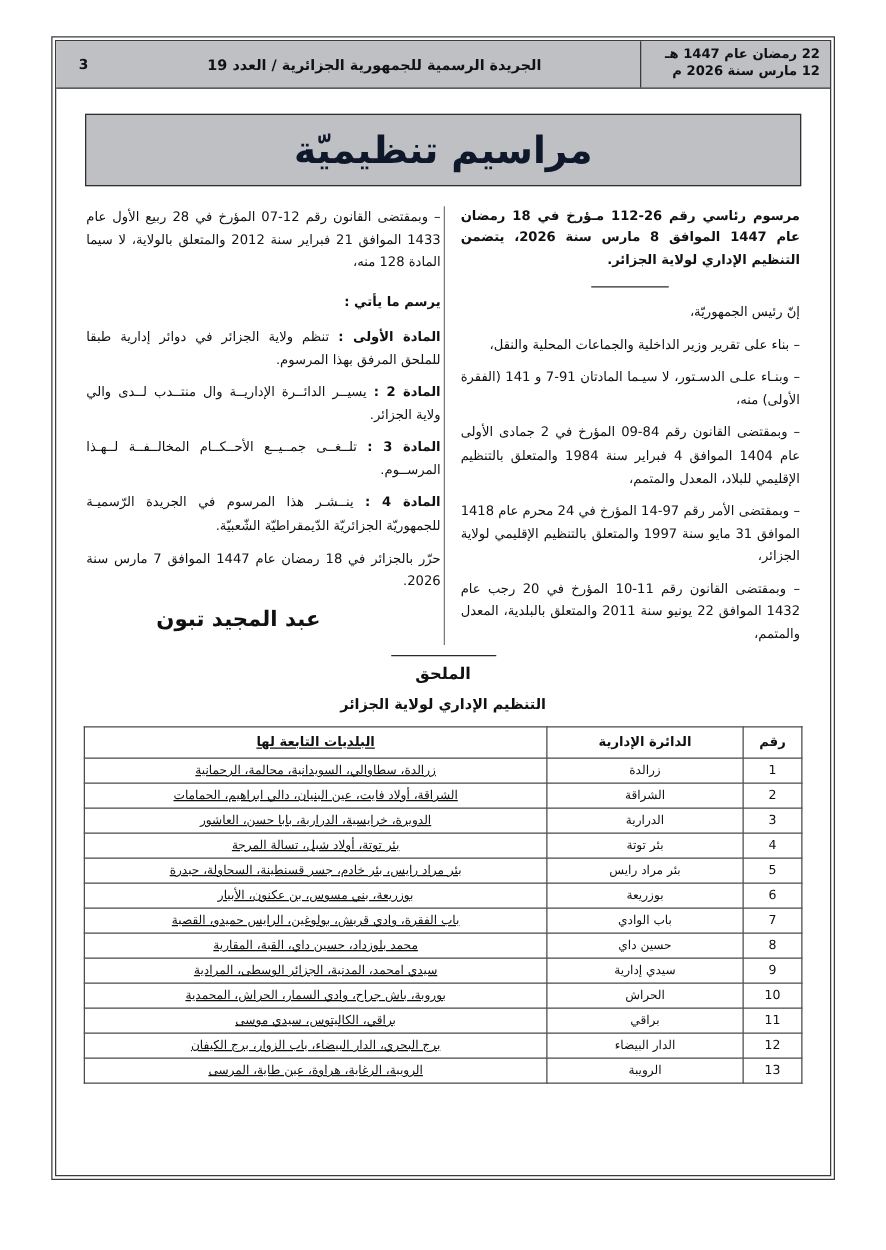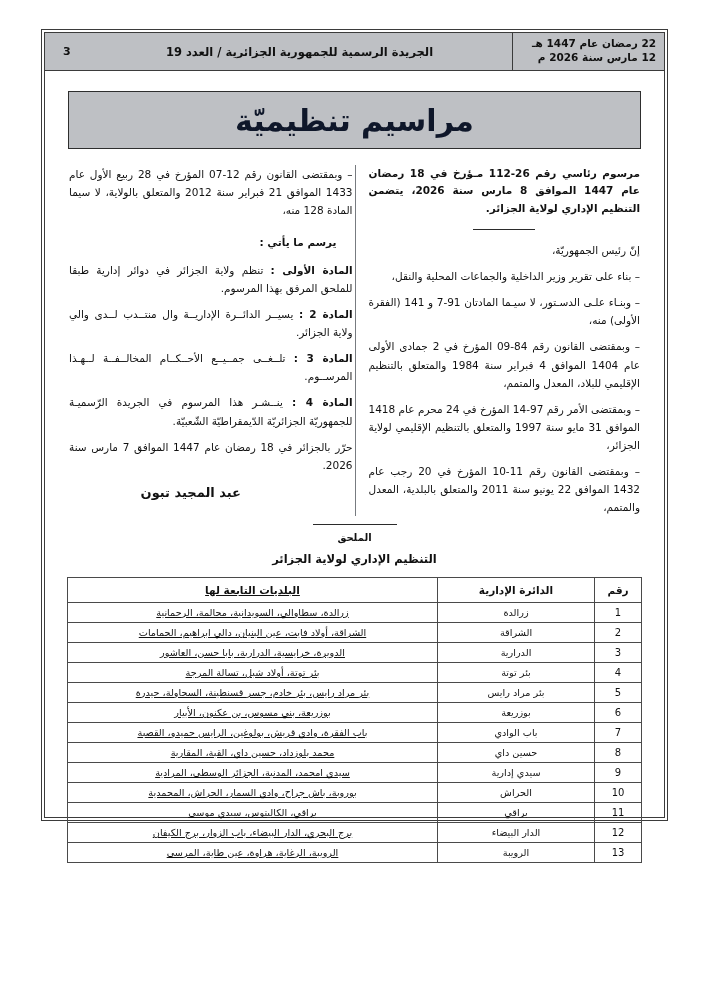--- a/index.html
+++ b/index.html
@@ -16,21 +16,21 @@
     overflow: hidden;
     position: relative;
   }
 
   
   .page-frame {
     position: absolute;
     left: 41px;
     top: 29px;
     width: 627px;
-    height: 792px;
+    height: 915px;
     border: 1px solid #3b3b3b;
     box-sizing: border-box;
     background: #ffffff;
   }
   .page-frame-inner {
     position: absolute;
     left: 2px;
     top: 2px;
     right: 2px;
     bottom: 2px;
@@ -144,46 +144,46 @@
   }
   .rule-sm {
     width: 62px;
     height: 0;
     border-top: 1.3px solid #2b2b2b;
     margin: 12px auto 11px auto;
   }
   .b { font-weight: bold; }
   .yarsim {
     font-weight: bold;
-    margin: 14px 16px 10px 0;
+    margin: 14px 0 10px 0;
     text-align: right;
   }
   .sig {
     font-weight: bold;
     text-align: center;
     margin-top: 4px;
-    font-size: 13px;
+    font-size: 17px;
     padding-right: 40px;
   }
 
   
   .annex {
     padding: 0 24px;
     margin-top: 2px;
   }
   .rule-mid {
     width: 84px;
     height: 0;
     border-top: 1.3px solid #2b2b2b;
     margin: 8px auto 7px auto;
   }
   .annex-h1 {
     text-align: center;
     font-weight: bold;
-    font-size: 10px;
+    font-size: 13px;
     margin-bottom: 9px;
   }
   .annex-h2 {
     text-align: center;
     font-weight: bold;
     font-size: 11.5px;
     margin-bottom: 11px;
   }
 
   

